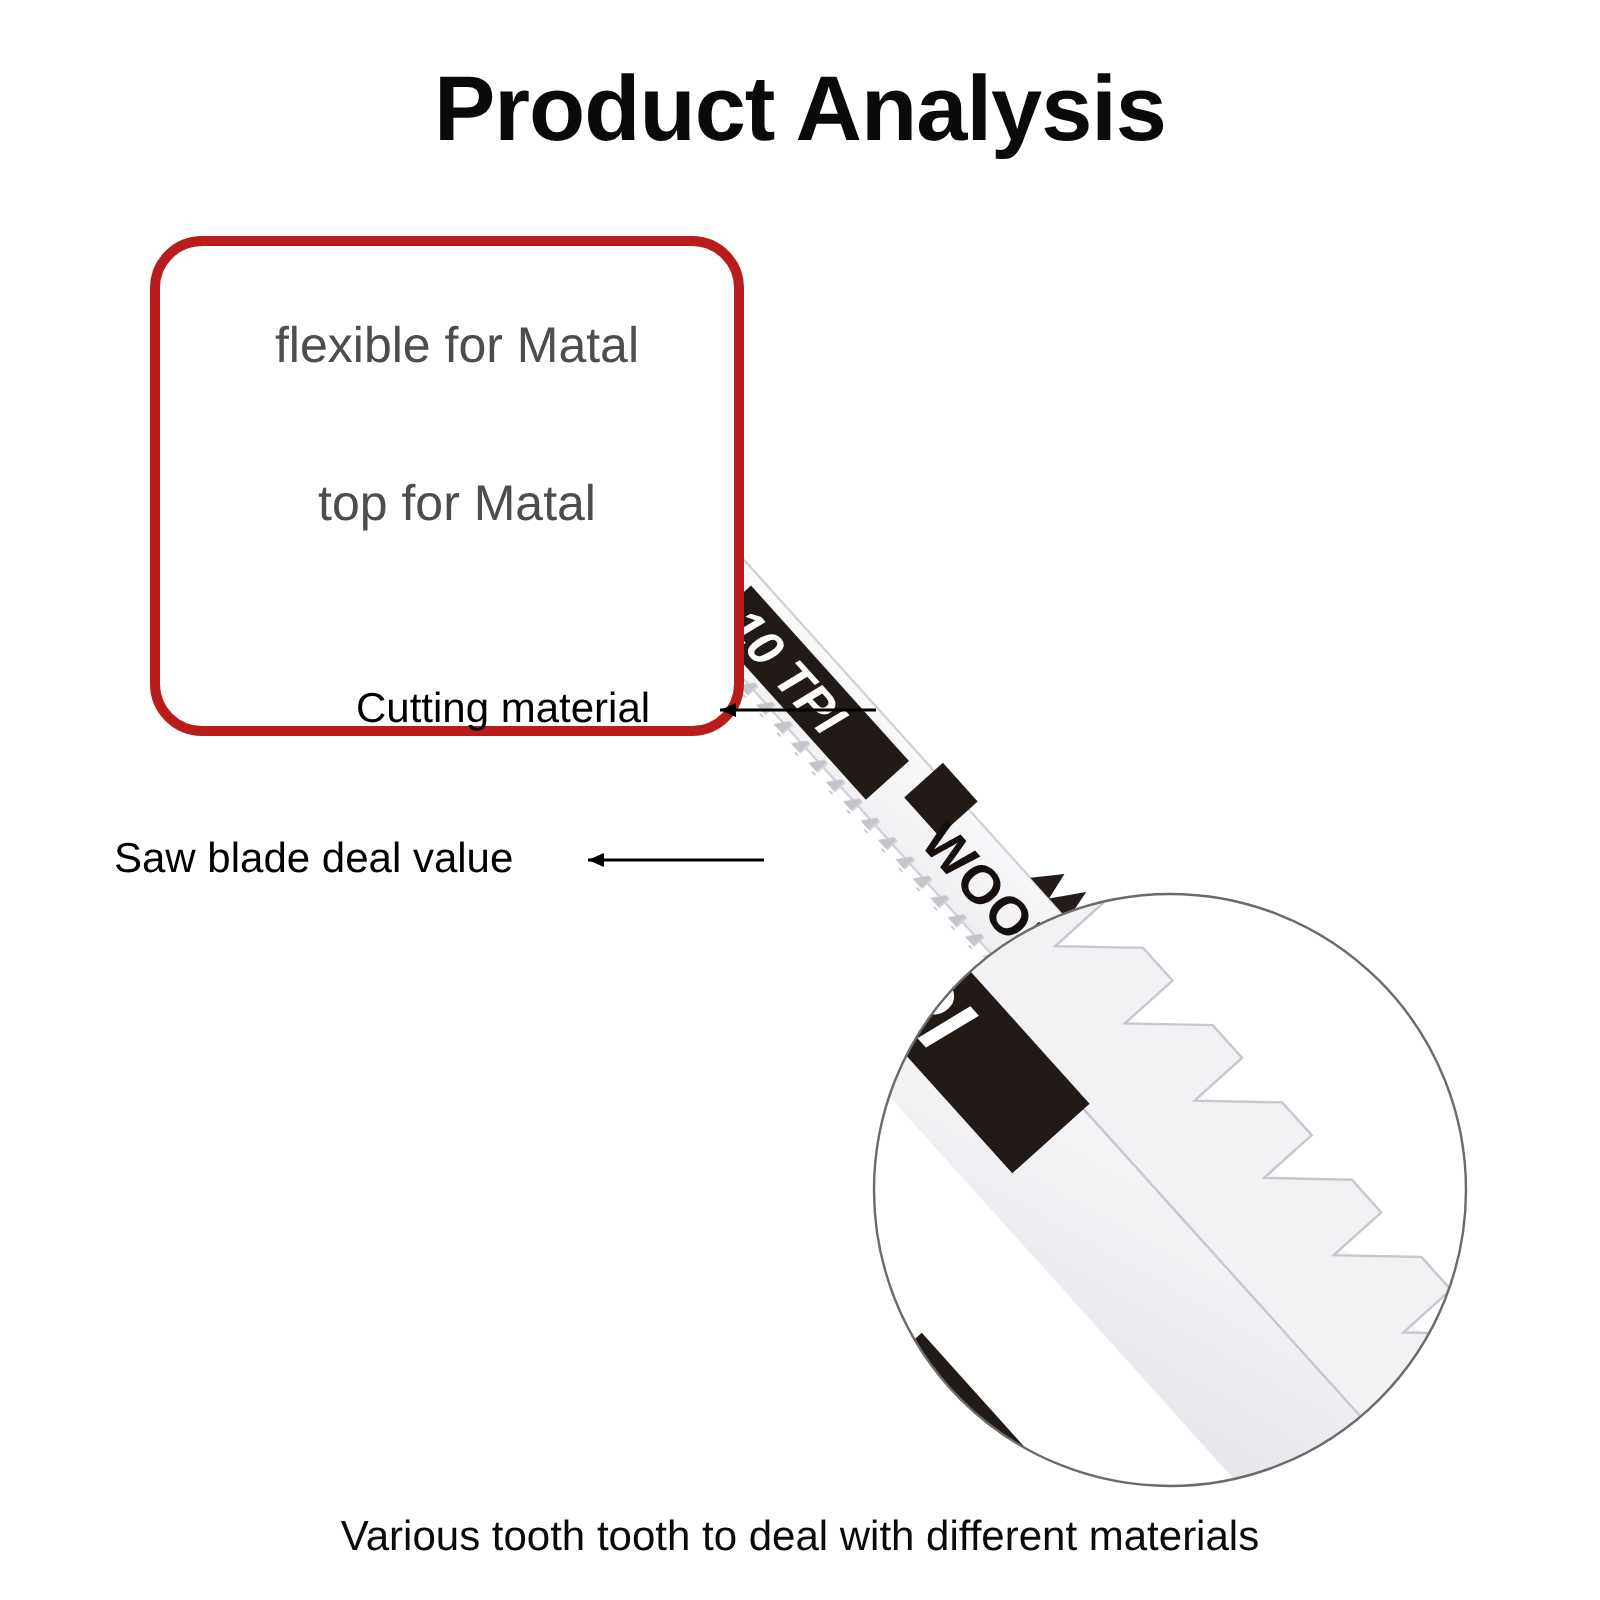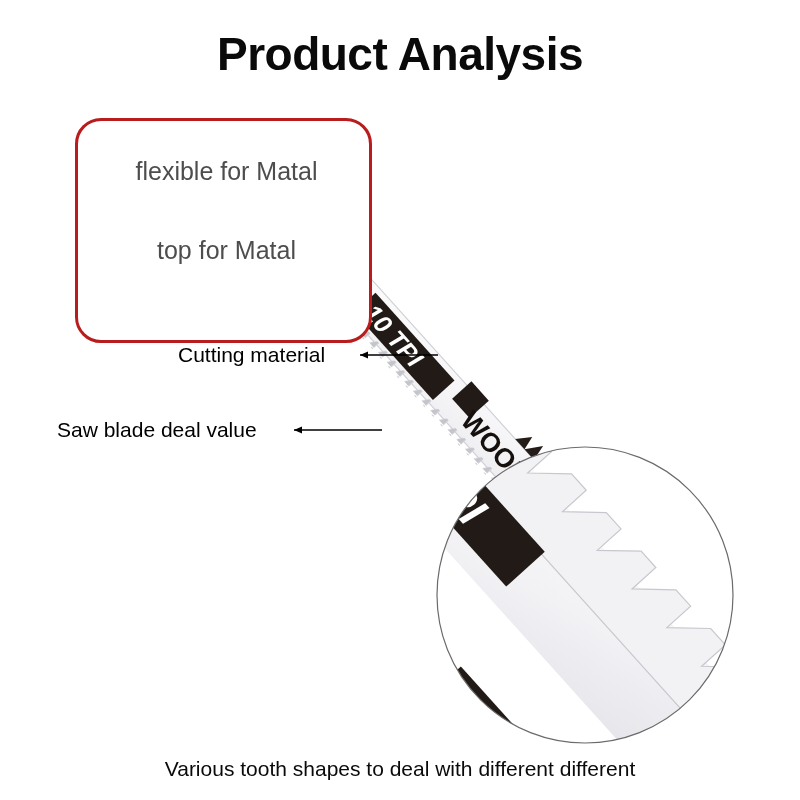--- a/index.html
+++ b/index.html
@@ -33,22 +33,22 @@
     color: #0a0a0a;
     white-space: nowrap;
   }
 
   
   #feature-box {
     position: absolute;
     left: 75px;
     top: 118px;
     width: 297px;
-    height: 225px;
-    border: 3px solid #b91c1c;
+    height: 250px;
+    border: 5px solid #b91c1c;
     border-radius: 26px;
     background: #ffffff;
     box-sizing: border-box;
   }
   .feature-line {
     position: absolute;
     left: 0;
     width: 297px;
     text-align: center;
     font-family: "Liberation Sans", sans-serif;
@@ -212,15 +212,15 @@
   <svg id="annotation-arrows" viewBox="0 0 800 800">
     <defs>
       <marker id="arrowHead" markerWidth="9" markerHeight="9" refX="8" refY="4.5" orient="auto" markerUnits="userSpaceOnUse">
         <path d="M8,4.5 L0,1 L0,8 Z" fill="#000000"></path>
       </marker>
     </defs>
     <line x1="438" y1="355" x2="360" y2="355" stroke="#000000" stroke-width="1.6" marker-end="url(#arrowHead)"></line>
     <line x1="382" y1="430" x2="294" y2="430" stroke="#000000" stroke-width="1.6" marker-end="url(#arrowHead)"></line>
   </svg>
 
-  <div id="magnifier-caption">Various tooth shapes to deal with different different</div>
+  <div id="magnifier-caption">Various tooth tooth to deal with different materials</div>
 
 </div>
 
 </body></html>

